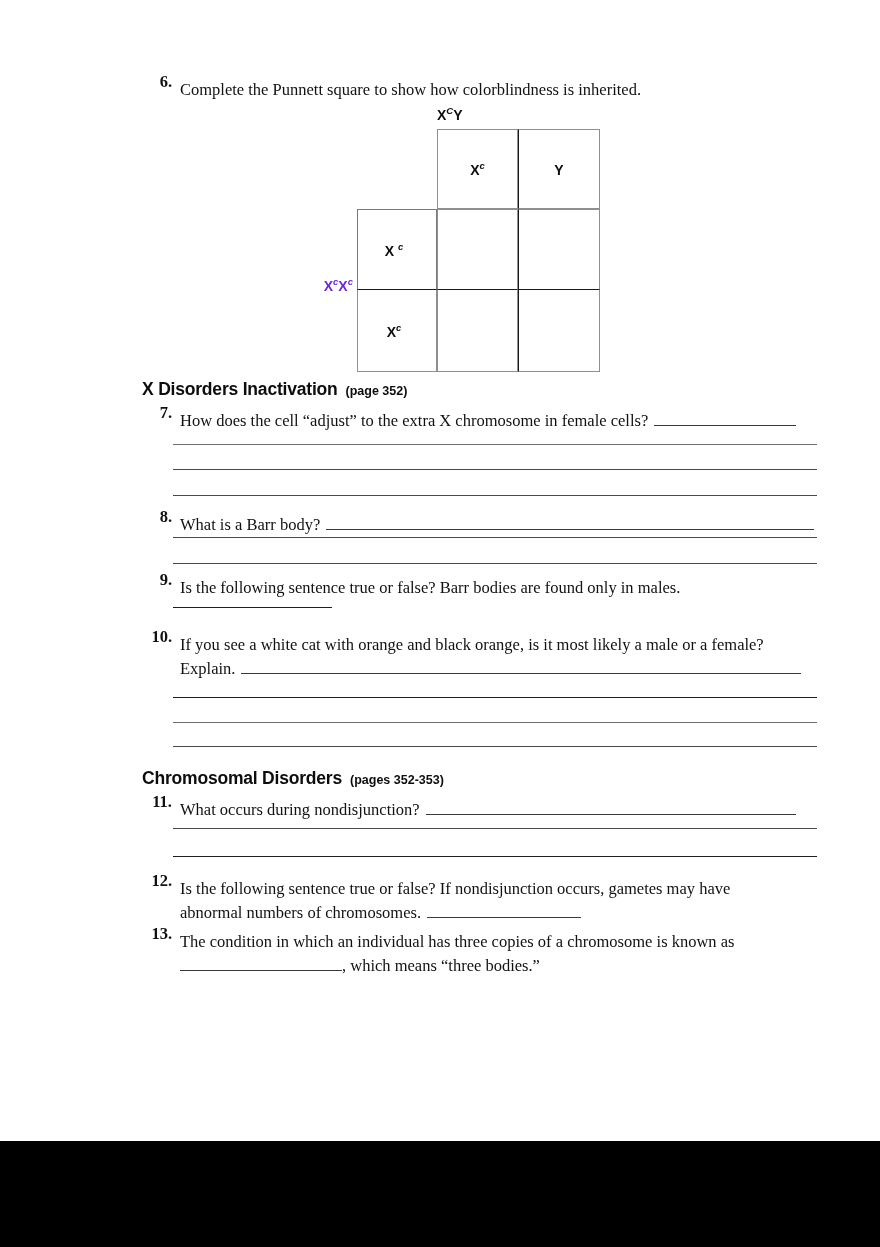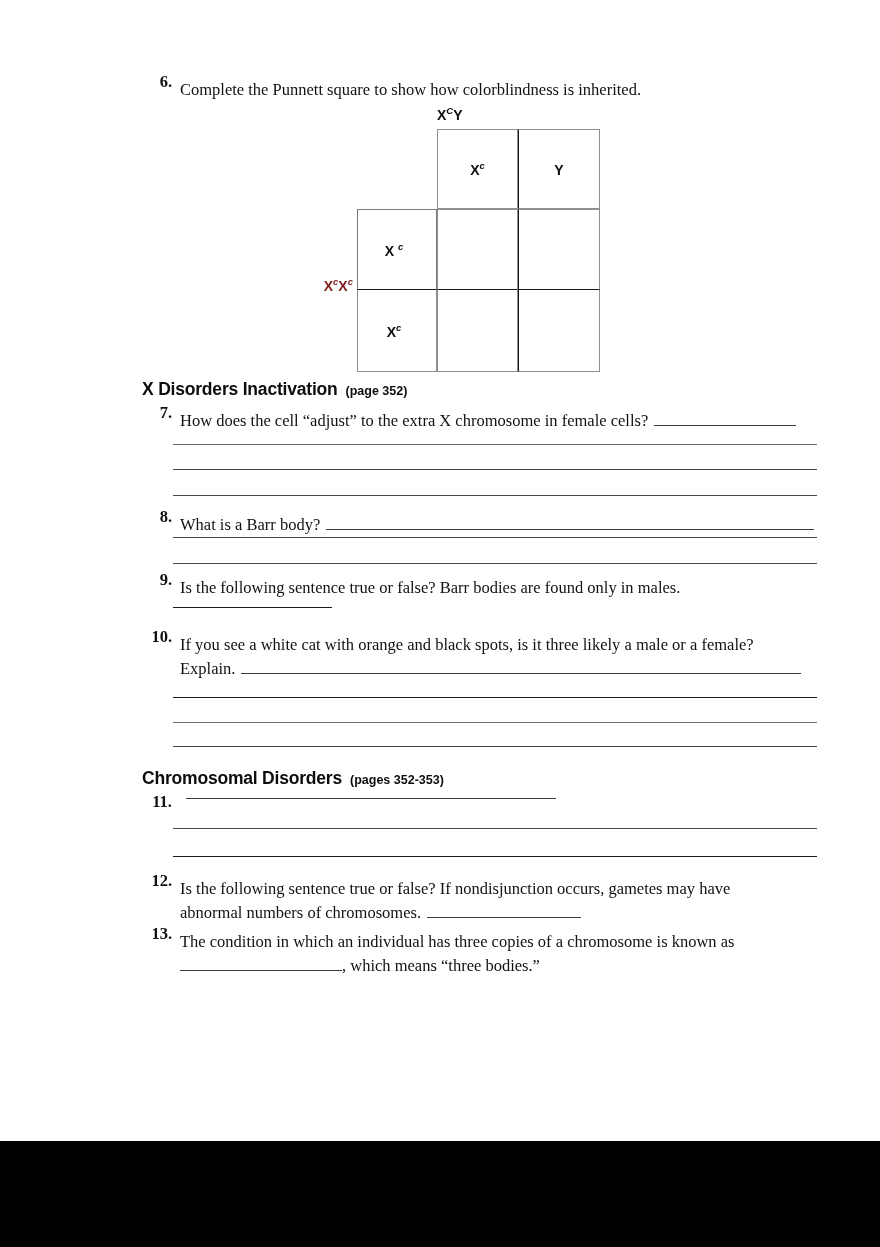--- a/index.html
+++ b/index.html
@@ -182,21 +182,21 @@
   }
   .pn-side-label {
     position: absolute;
     left: -62px;
     top: 147px;
     width: 58px;
     text-align: right;
     font-family: "Liberation Sans", sans-serif;
     font-weight: bold;
     font-size: 14px;
-    color: #7f1d1d;
+    color: #6d28d9;
     white-space: nowrap;
   }
   sup.geno {
     font-size: 0.68em;
     vertical-align: super;
     font-style: italic;
   }
 
   
   .footer-bar {
@@ -289,40 +289,41 @@
     <span class="q-num">9.</span>
     <span class="q-body">
       <span class="q-text">Is the following sentence true or false? Barr bodies are found only in males.</span>
     </span>
   </div>
   <div class="ans-line dark" style="left:173px; top:607px; width:159px;"></div>
 
   <div class="q" style="left:142px; top:627px; width:700px;">
     <span class="q-num">10.</span>
     <span class="q-body">
-      <span class="q-text">If you see a white cat with orange and black spots, is it three likely a male or a female?</span>
+      <span class="q-text">If you see a white cat with orange and black orange, is it most likely a male or a female?</span>
       <span class="q-line1">
         <span class="q-text">Explain.</span>
         <span class="inline-rule" style="width:560px;"></span>
       </span>
     </span>
   </div>
   <div class="ans-line dark" style="left:173px; top:697px; width:644px;"></div>
   <div class="ans-line light" style="left:173px; top:722px; width:644px;"></div>
   <div class="ans-line" style="left:173px; top:746px; width:644px;"></div>
 
   <div class="section-head" style="left:142px; top:768px;">
     <span class="section-title">Chromosomal Disorders</span>
     <span class="section-pages">(pages 352-353)</span>
   </div>
 
   <div class="q" style="left:142px; top:792px; width:700px;">
     <span class="q-num">11.</span>
     <span class="q-body">
       <span class="q-line1">
+        <span class="q-text">What occurs during nondisjunction?</span>
         <span class="inline-rule" style="width:370px;"></span>
       </span>
     </span>
   </div>
   <div class="ans-line" style="left:173px; top:828px; width:644px;"></div>
   <div class="ans-line dark" style="left:173px; top:856px; width:644px;"></div>
 
   <div class="q" style="left:142px; top:871px; width:700px;">
     <span class="q-num">12.</span>
     <span class="q-body">

